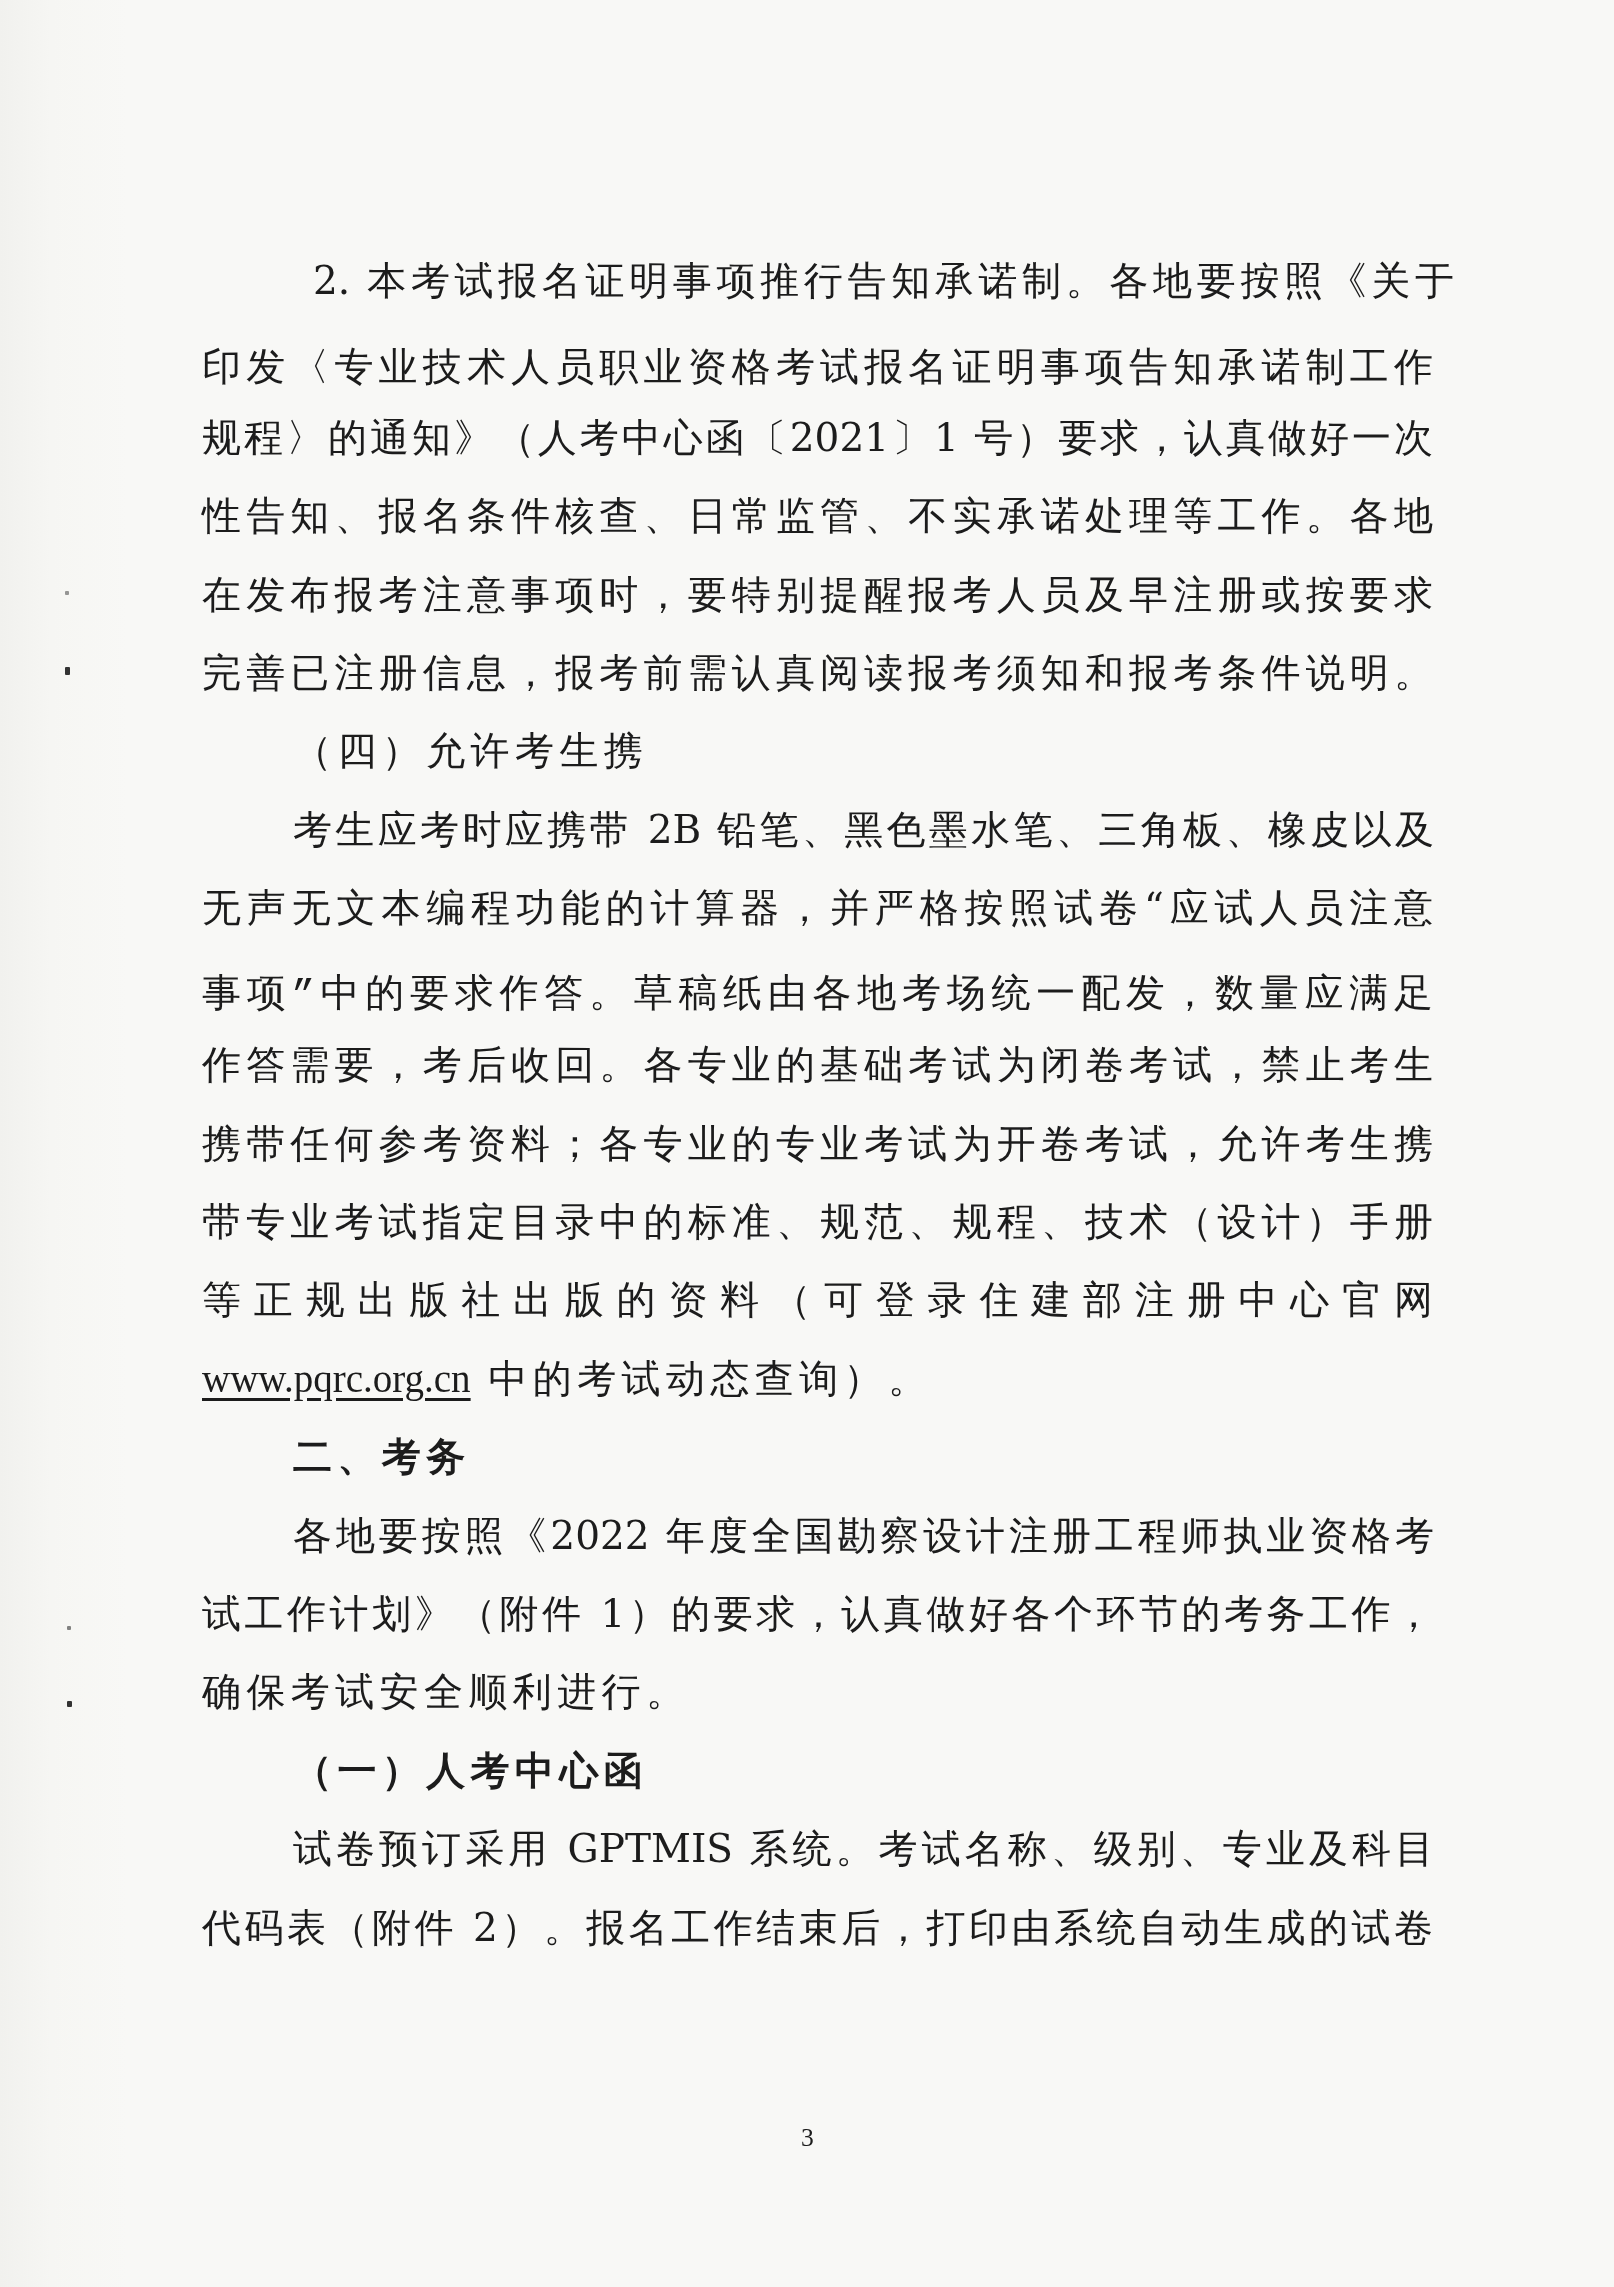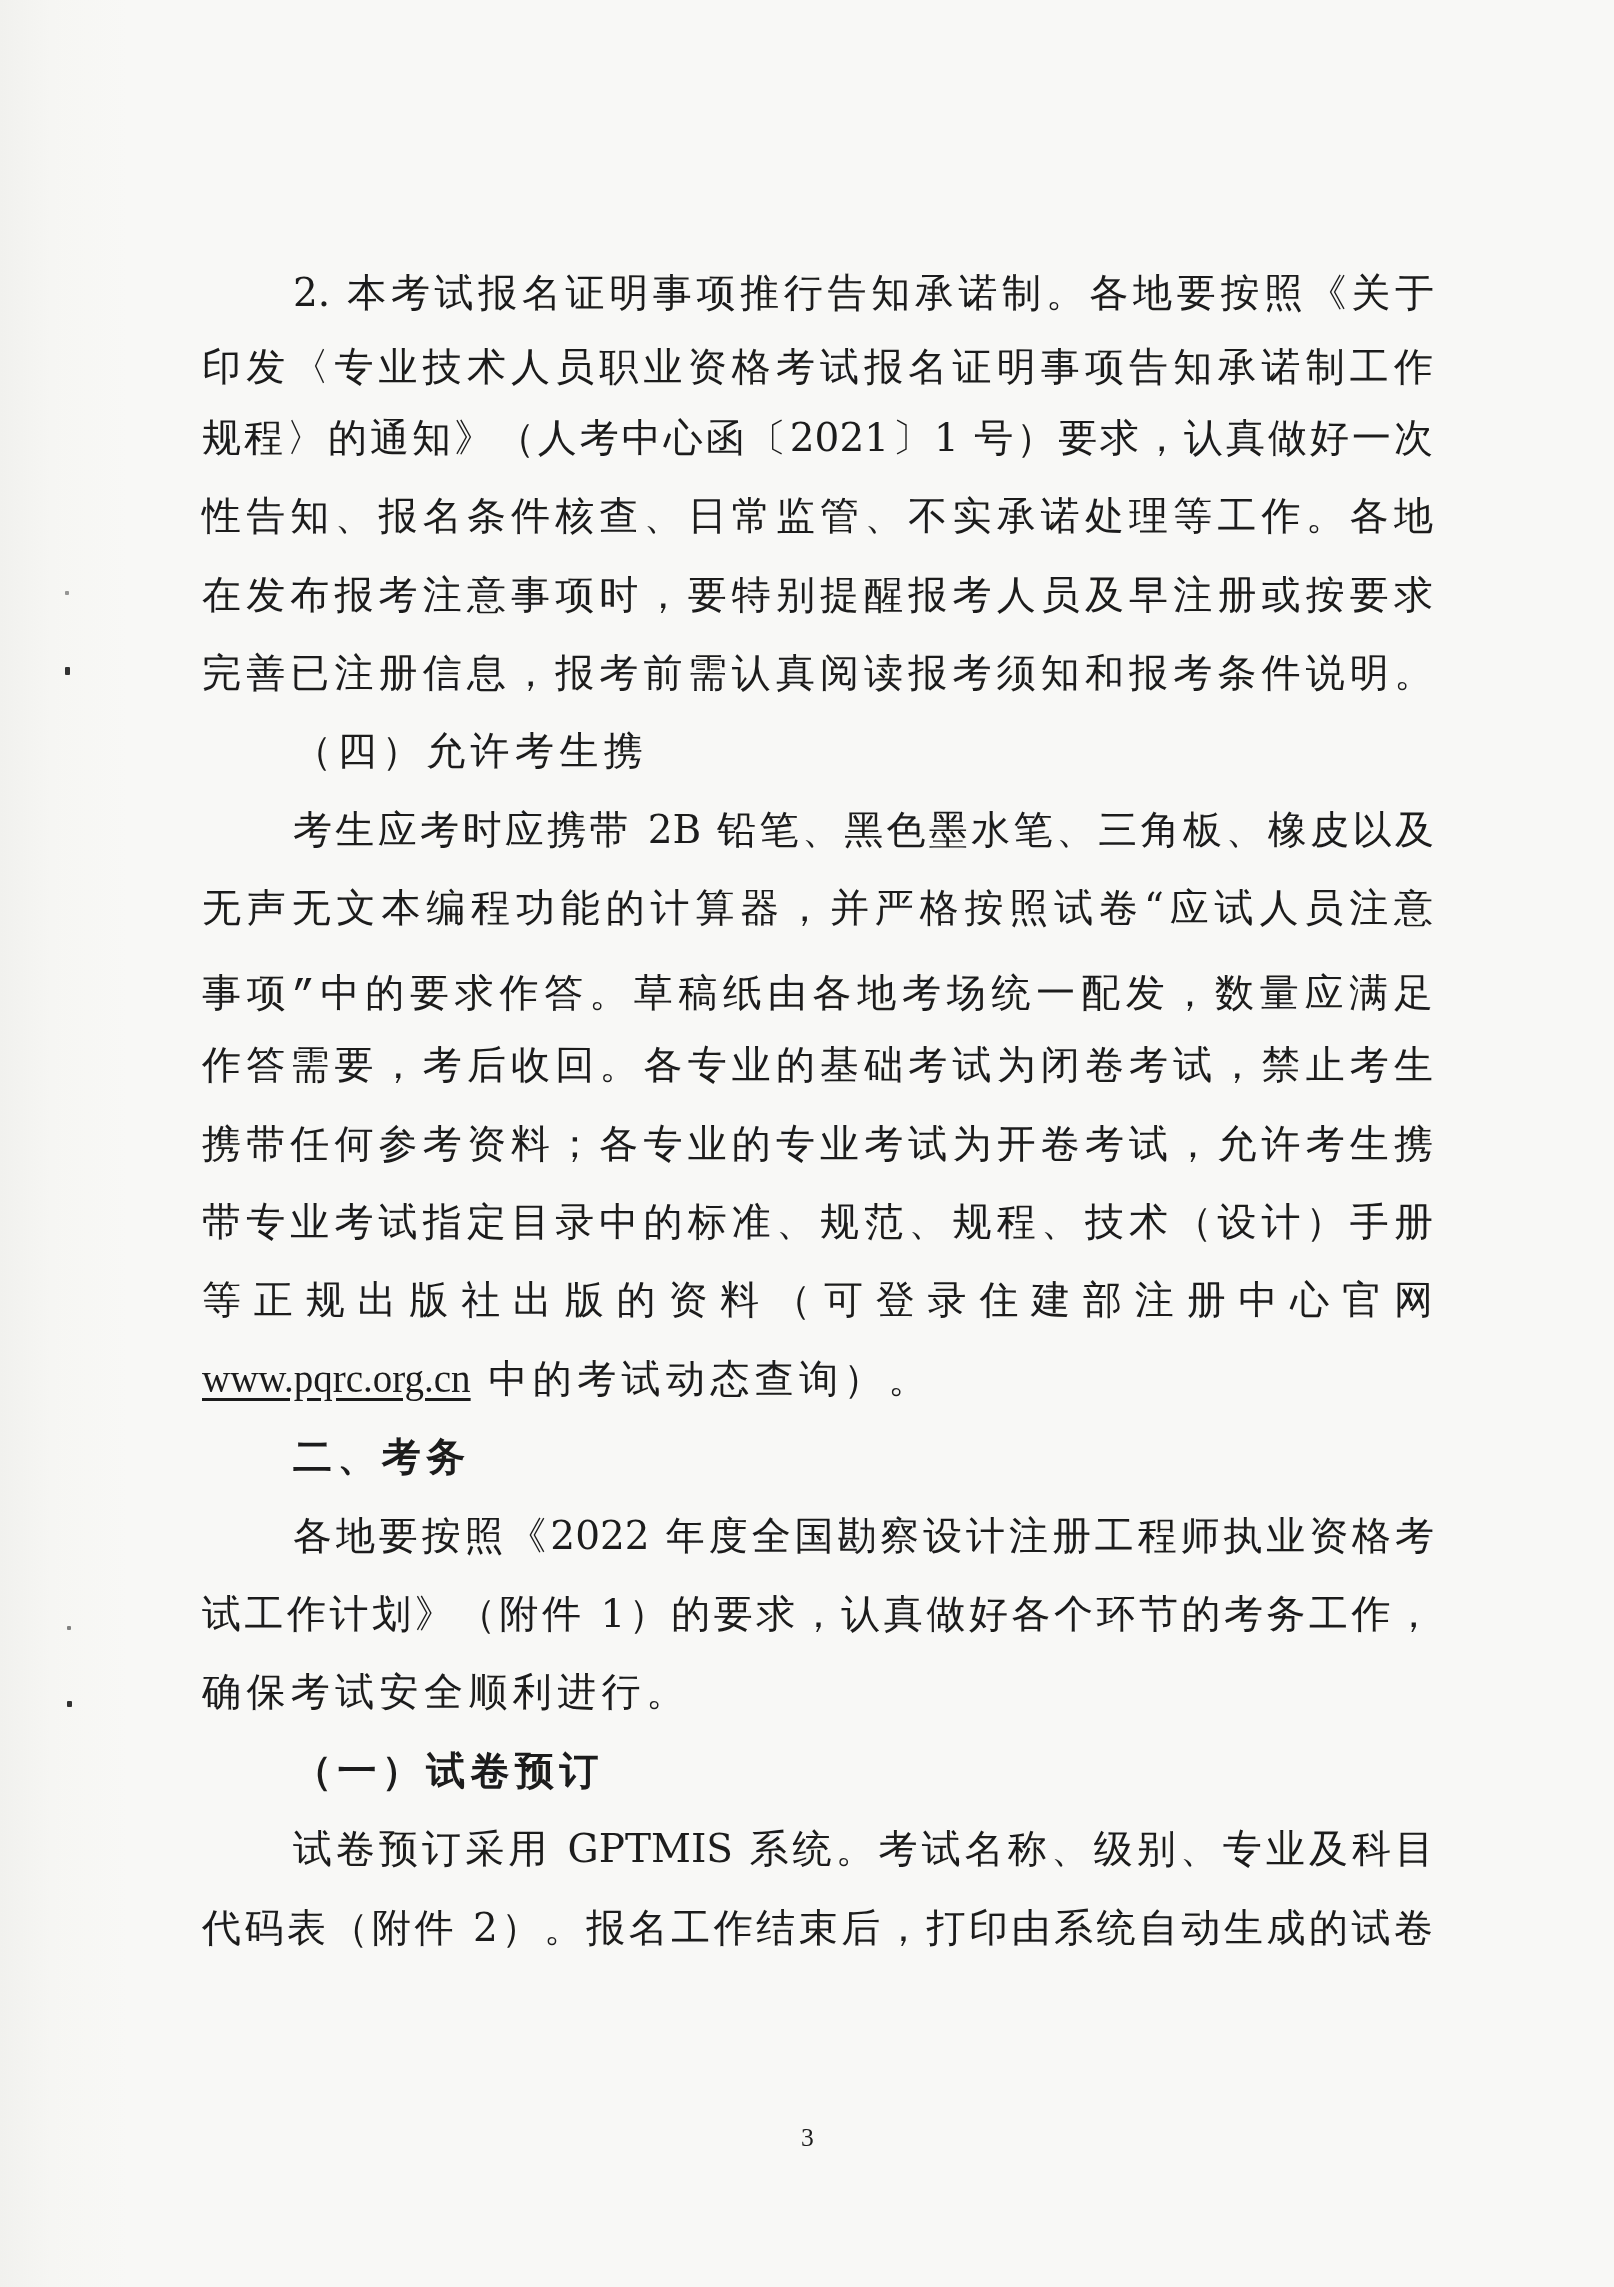--- a/index.html
+++ b/index.html
@@ -69,38 +69,38 @@
 </head>
 <body>
 
 <div class="scan-edge"></div>
 <div class="margin-mark" style="left:65px;top:591px;width:3.9px;height:3.9px;opacity:.5"></div>
 <div class="margin-mark" style="left:65px;top:667px;width:4.9px;height:7.9px"></div>
 <div class="margin-mark" style="left:67px;top:1626px;width:3.9px;height:3.9px;opacity:.6"></div>
 <div class="margin-mark" style="left:67px;top:1701px;width:4.9px;height:5.9px"></div>
 
 <div class="page" id="page">
-    <div class="line justify indent" style="top: 12px;">2. 本考试报名证明事项推行告知承诺制。各地要按照《关于</div>
+    <div class="line justify indent" style="top: 0px; margin-left: 20px;">2. 本考试报名证明事项推行告知承诺制。各地要按照《关于</div>
     <div class="line justify" style="top: 86px;">印发〈专业技术人员职业资格考试报名证明事项告知承诺制工作</div>
     <div class="line justify" style="top: 157px;">规程〉的通知》（人考中心函〔2021〕1 号）要求，认真做好一次</div>
     <div class="line justify" style="top: 235px;">性告知、报名条件核查、日常监管、不实承诺处理等工作。各地</div>
     <div class="line justify" style="top: 314px;">在发布报考注意事项时，要特别提醒报考人员及早注册或按要求</div>
     <div class="line justify" style="top: 392px;">完善已注册信息，报考前需认真阅读报考须知和报考条件说明。</div>
     <div class="line indent" style="top: 470px;">（四）允许考生携</div>
     <div class="line justify indent" style="top: 549px;">考生应考时应携带 2B 铅笔、黑色墨水笔、三角板、橡皮以及</div>
     <div class="line justify" style="top: 627px;">无声无文本编程功能的计算器，并严格按照试卷“应试人员注意</div>
     <div class="line justify" style="top: 716px; font-family: Liberation Mono, monospace;">事项”中的要求作答。草稿纸由各地考场统一配发，数量应满足</div>
     <div class="line justify" style="top: 784px;">作答需要，考后收回。各专业的基础考试为闭卷考试，禁止考生</div>
     <div class="line justify" style="top: 863px;">携带任何参考资料；各专业的专业考试为开卷考试，允许考生携</div>
     <div class="line justify" style="top: 941px;">带专业考试指定目录中的标准、规范、规程、技术（设计）手册</div>
     <div class="line justify" style="top: 1019px;">等正规出版社出版的资料（可登录住建部注册中心官网</div>
     <div class="line" style="top: 1098px;"><span class="link">www.pqrc.org.cn</span><span> 中的考试动态查询）。</span></div>
     <div class="line indent heading-bold" style="top: 1176px;">二、考务</div>
     <div class="line justify indent" style="top: 1255px;">各地要按照《2022 年度全国勘察设计注册工程师执业资格考</div>
     <div class="line justify" style="top: 1333px;">试工作计划》（附件 1）的要求，认真做好各个环节的考务工作，</div>
     <div class="line" style="top: 1411px;">确保考试安全顺利进行。</div>
-    <div class="line indent heading-bold" style="top: 1490px;">（一）试卷预订</div>
+    <div class="line indent heading-bold" style="top: 1490px;">（一）人考中心函</div>
     <div class="line justify indent" style="top: 1568px;">试卷预订采用 GPTMIS 系统。考试名称、级别、专业及科目</div>
     <div class="line justify" style="top: 1647px;">代码表（附件 2）。报名工作结束后，打印由系统自动生成的试卷</div>
   </div>
 
 <div class="page-number">3</div>
 
 
 </body></html>

